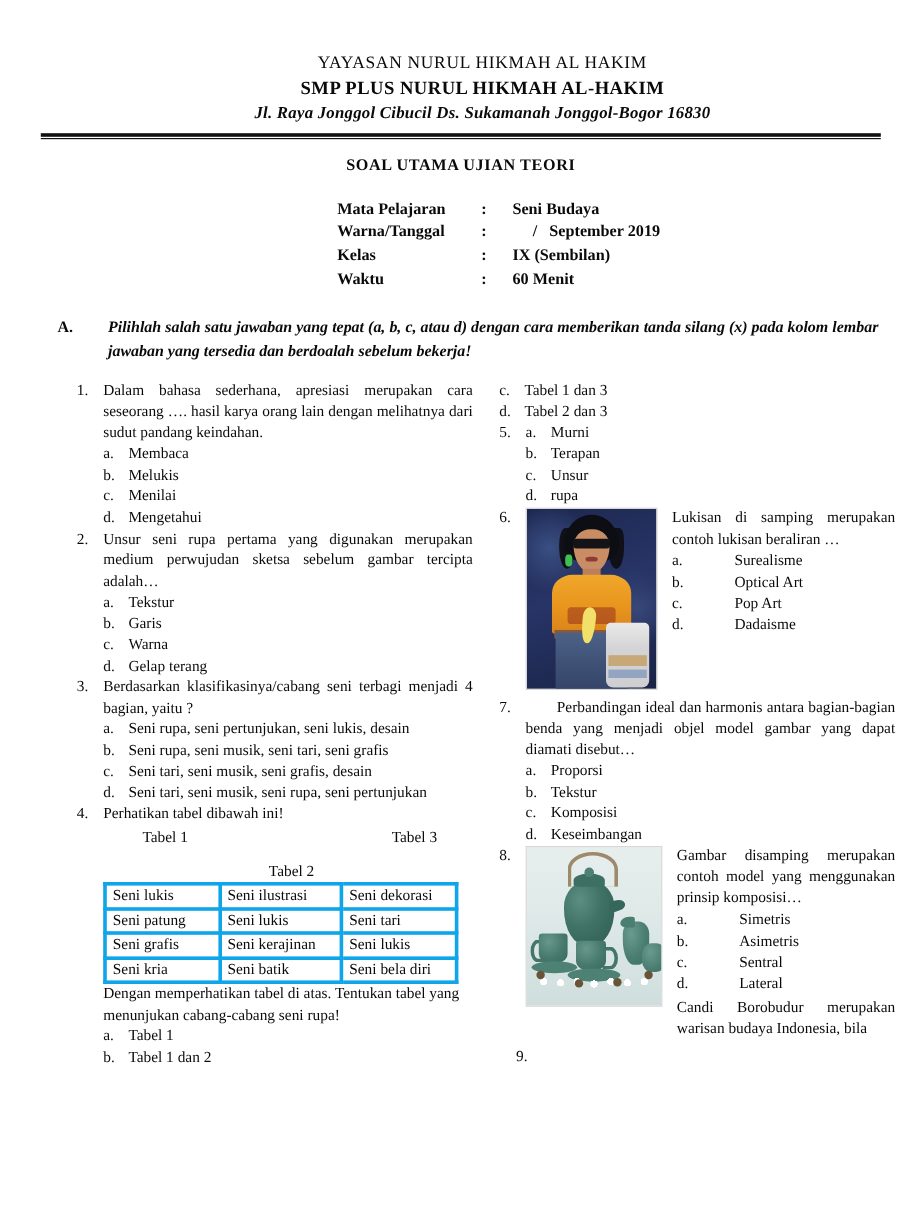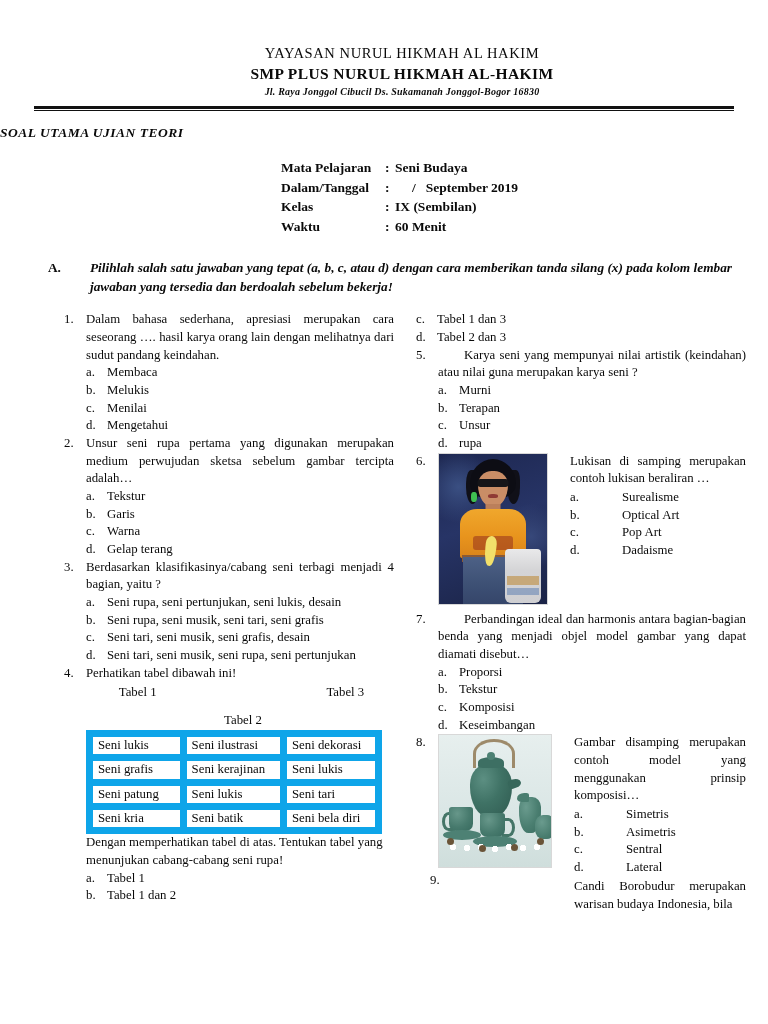--- a/index.html
+++ b/index.html
@@ -33,57 +33,57 @@
     letter-spacing: 0.6px;
     line-height: 1.35;
   }
   .school-line {
     font-size: 15.5px;
     font-weight: bold;
     letter-spacing: 0.4px;
     line-height: 1.3;
   }
   .address-line {
-    font-size: 10px;
+    font-size: 14px;
     font-style: italic;
     font-weight: bold;
     letter-spacing: 0.2px;
     line-height: 1.4;
     margin-top: 1px;
   }
   .rule {
     margin: 7px 34px 0 34px;
     border-top: 3px solid #111;
     border-bottom: 1px solid #111;
     height: 1px;
   }
 
   
   .title-block {
-    text-align: left;
+    text-align: center;
     margin-top: 12px;
-    font-style: italic;
   }
   .title-1, .title-2 {
     font-size: 13.5px;
     font-weight: bold;
     letter-spacing: 0.5px;
     line-height: 1.45;
   }
 
   
   .meta {
     margin-top: 16px;
     margin-left: 281px;
     font-size: 13.5px;
     font-weight: bold;
   }
   .meta-row {
     display: flex;
     line-height: 1.45;
+    gap: 16px;
   }
   .meta-label { width: 104px; }
   .meta-colon { width: 10px; }
   .meta-value { white-space: pre; }
 
   
   .instruction {
     margin: 21px 36px 0 48px;
     display: flex;
     font-size: 13.3px;
@@ -150,21 +150,21 @@
   .th2 { width: 108px; margin-top: 28px; }
   .th3 { width: 98px; }
 
   table.q4 {
     border-collapse: collapse;
     margin-left: 22px;
     width: 296px;
     font-size: 12.8px;
   }
   table.q4 td {
-    border: 7px solid #0ea5e9;
+    border: 3px solid #0ea5e9;
     padding: 0px 4px 0px 5px;
     line-height: 1.36;
     vertical-align: top;
   }
   table.q4 td.c1 { width: 98px; }
   table.q4 td.c2 { width: 102px; }
   table.q4 td.c3 { width: 96px; }
 
   .after-table { margin-left: 22px; }
 
@@ -172,21 +172,21 @@
   .fig-row {
     display: flex;
   }
   .fig-num {
     width: 22px;
     flex: none;
   }
   .fig-wrap { flex: none; }
   .fig-side {
     flex: 1;
-    padding-left: 22px;
+    padding-left: 12px;
   }
   .fig-side .opts { margin-top: 1px; }
 
   .figure {
     position: relative;
     overflow: hidden;
   }
 
   
   .fig-painting {
@@ -523,21 +523,21 @@
     <div class="title-1">SOAL UTAMA UJIAN TEORI</div>
   </div>
 
   <div class="meta">
     <div class="meta-row">
       <div class="meta-label">Mata Pelajaran</div>
       <div class="meta-colon">:</div>
       <div class="meta-value">Seni Budaya</div>
     </div>
     <div class="meta-row">
-      <div class="meta-label">Dalam/Tanggal</div>
+      <div class="meta-label">Warna/Tanggal</div>
       <div class="meta-colon">:</div>
       <div class="meta-value">     /   September 2019</div>
     </div>
     <div class="meta-row">
       <div class="meta-label">Kelas</div>
       <div class="meta-colon">:</div>
       <div class="meta-value">IX (Sembilan)</div>
     </div>
     <div class="meta-row">
       <div class="meta-label">Waktu</div>
@@ -644,28 +644,28 @@
       </div>
 
       <table class="q4">
         <tbody>
           <tr>
             <td class="c1">Seni lukis</td>
             <td class="c2">Seni ilustrasi</td>
             <td class="c3">Seni dekorasi</td>
           </tr>
           <tr>
+            <td class="c1">Seni patung</td>
+            <td class="c2">Seni lukis</td>
+            <td class="c3">Seni tari</td>
+          </tr>
+          <tr>
             <td class="c1">Seni grafis</td>
             <td class="c2">Seni kerajinan</td>
             <td class="c3">Seni lukis</td>
-          </tr>
-          <tr>
-            <td class="c1">Seni patung</td>
-            <td class="c2">Seni lukis</td>
-            <td class="c3">Seni tari</td>
           </tr>
           <tr>
             <td class="c1">Seni kria</td>
             <td class="c2">Seni batik</td>
             <td class="c3">Seni bela diri</td>
           </tr>
         </tbody>
       </table>
 
       <div class="after-table">Dengan memperhatikan tabel di atas. Tentukan tabel yang menunjukan cabang-cabang seni rupa!</div>
@@ -692,21 +692,20 @@
         </div>
         <div class="opt">
           <div class="opt-letter">d.</div>
           <div class="opt-text">Tabel 2 dan 3</div>
         </div>
       </div>
 
       <div class="q">
         <div class="q-num">5.</div>
         <div class="q-body">
-          <div class="q-text indent-first">Karya seni yang mempunyai nilai artistik (keindahan) atau nilai guna merupakan karya seni ?</div>
           <div class="opts">
             <div class="opt">
               <div class="opt-letter">a.</div>
               <div class="opt-text">Murni</div>
             </div>
             <div class="opt">
               <div class="opt-letter">b.</div>
               <div class="opt-text">Terapan</div>
             </div>
             <div class="opt">

